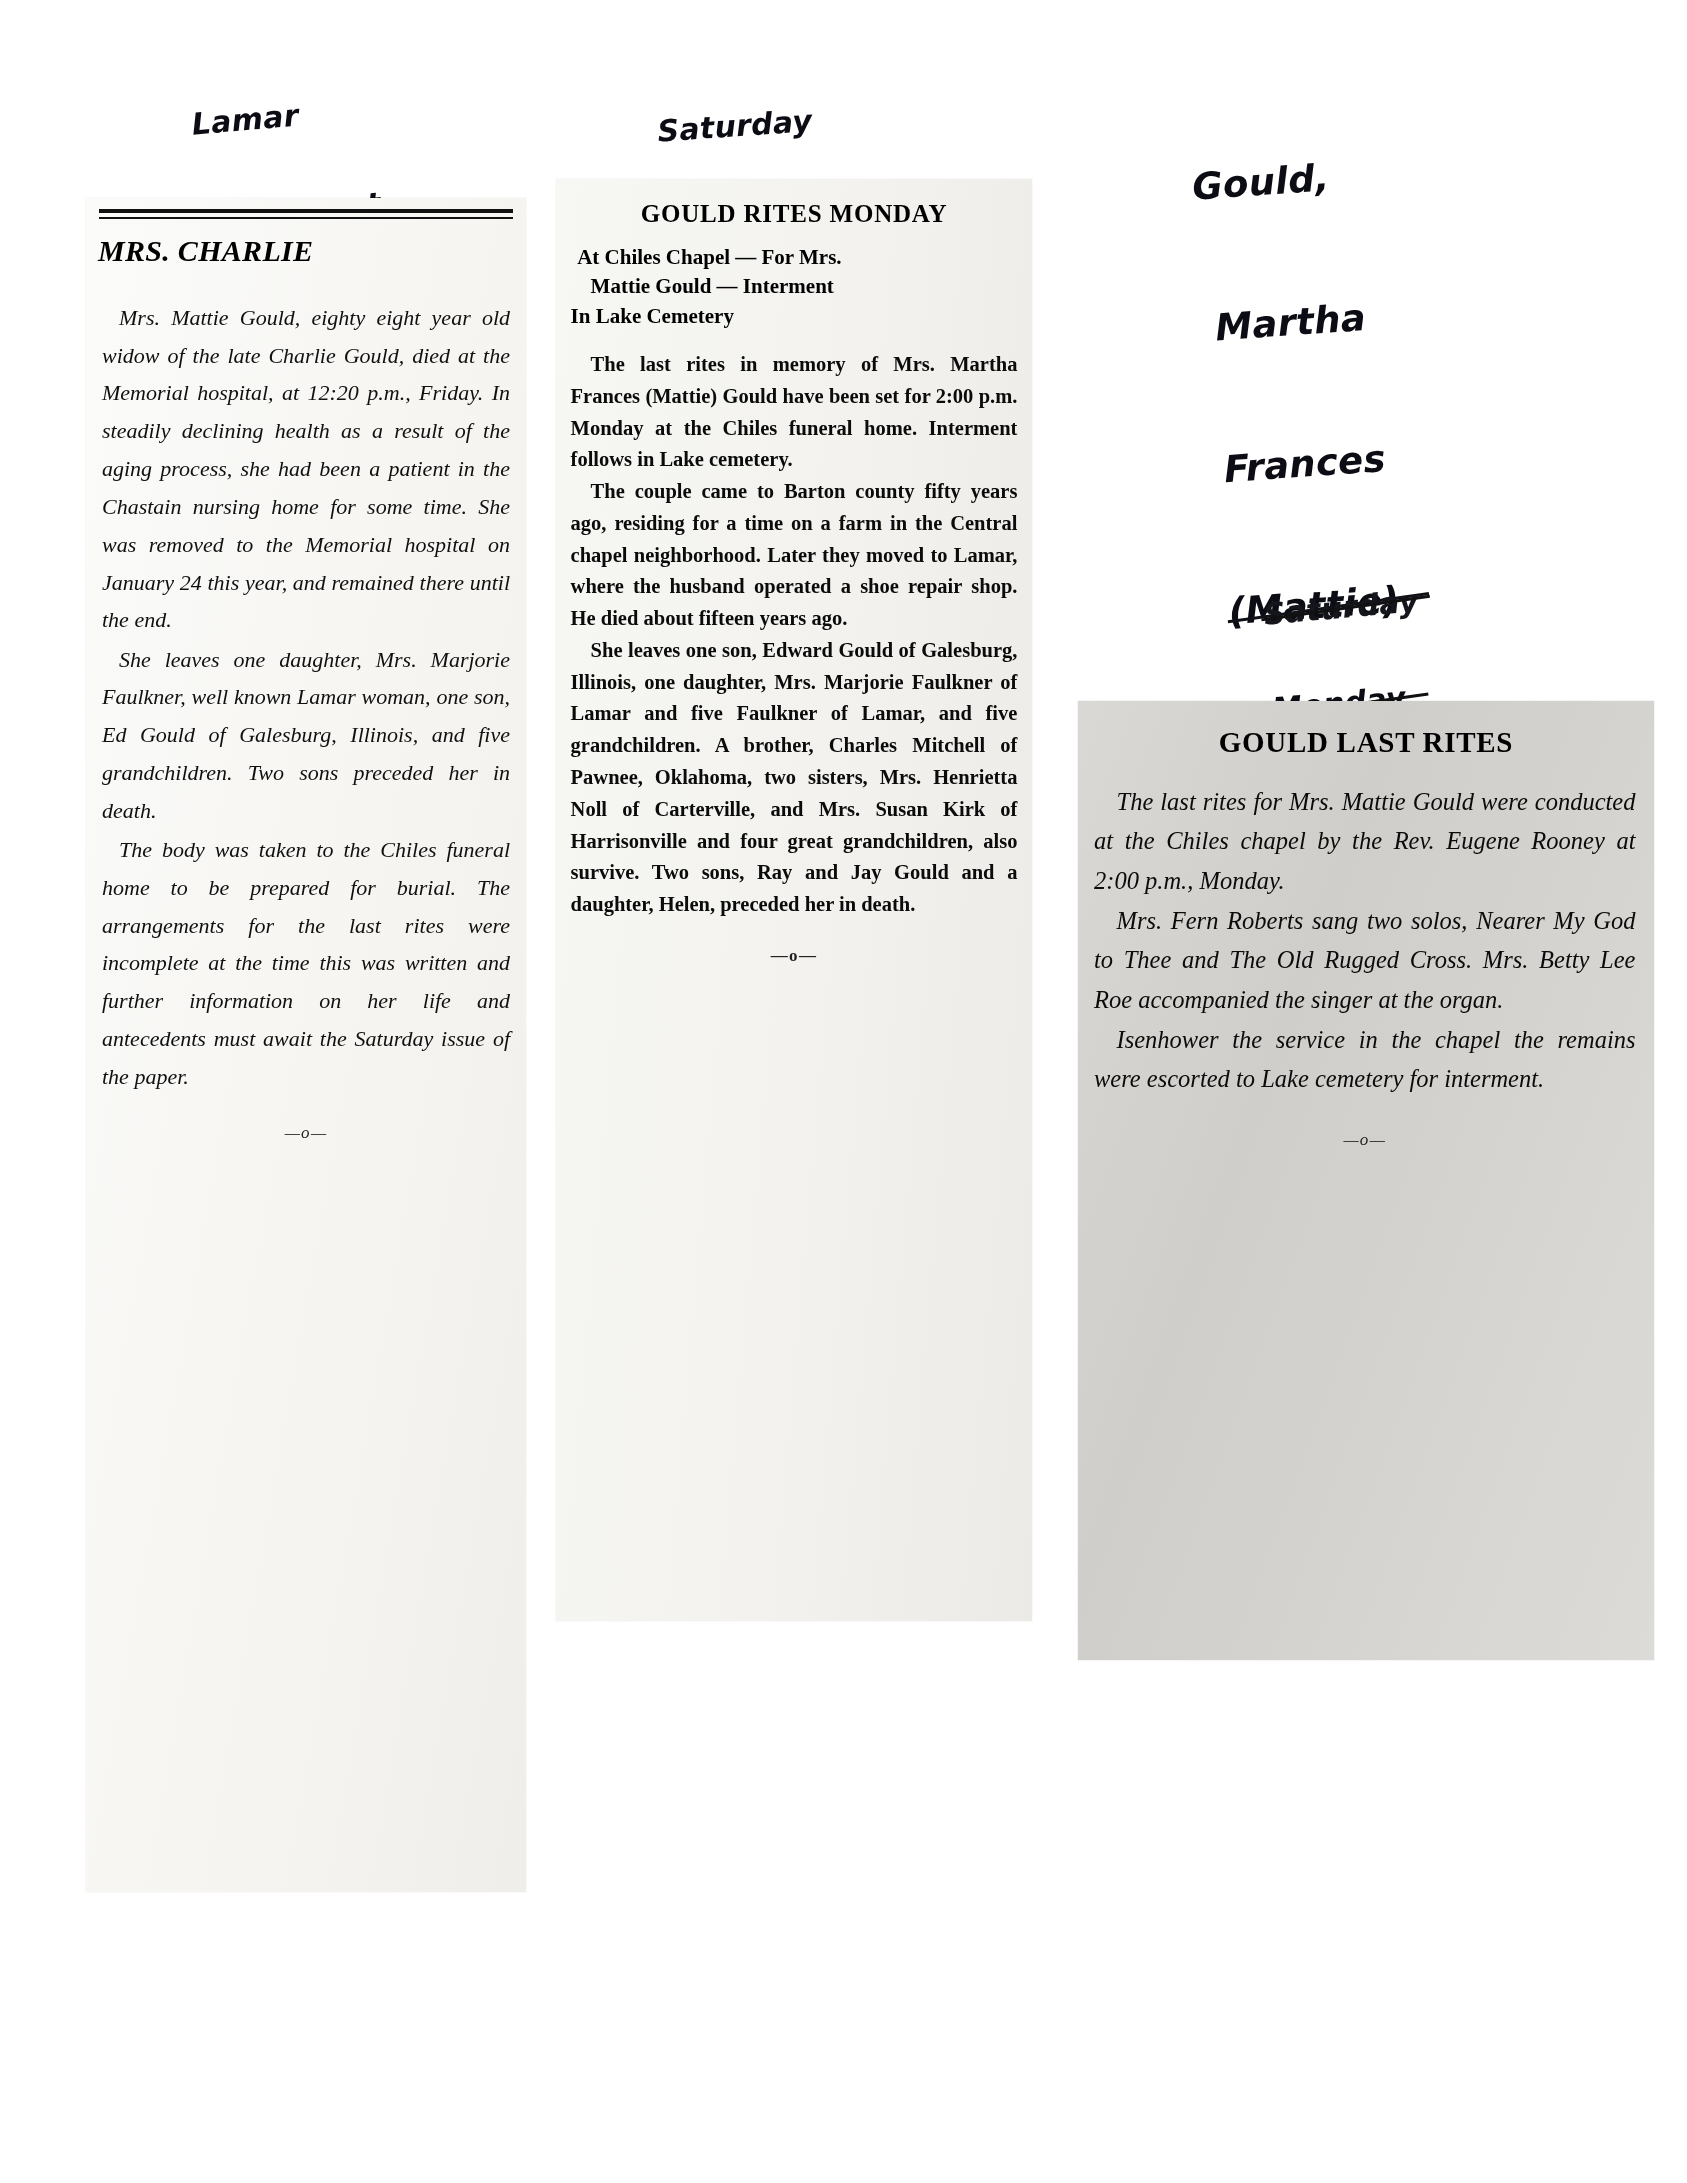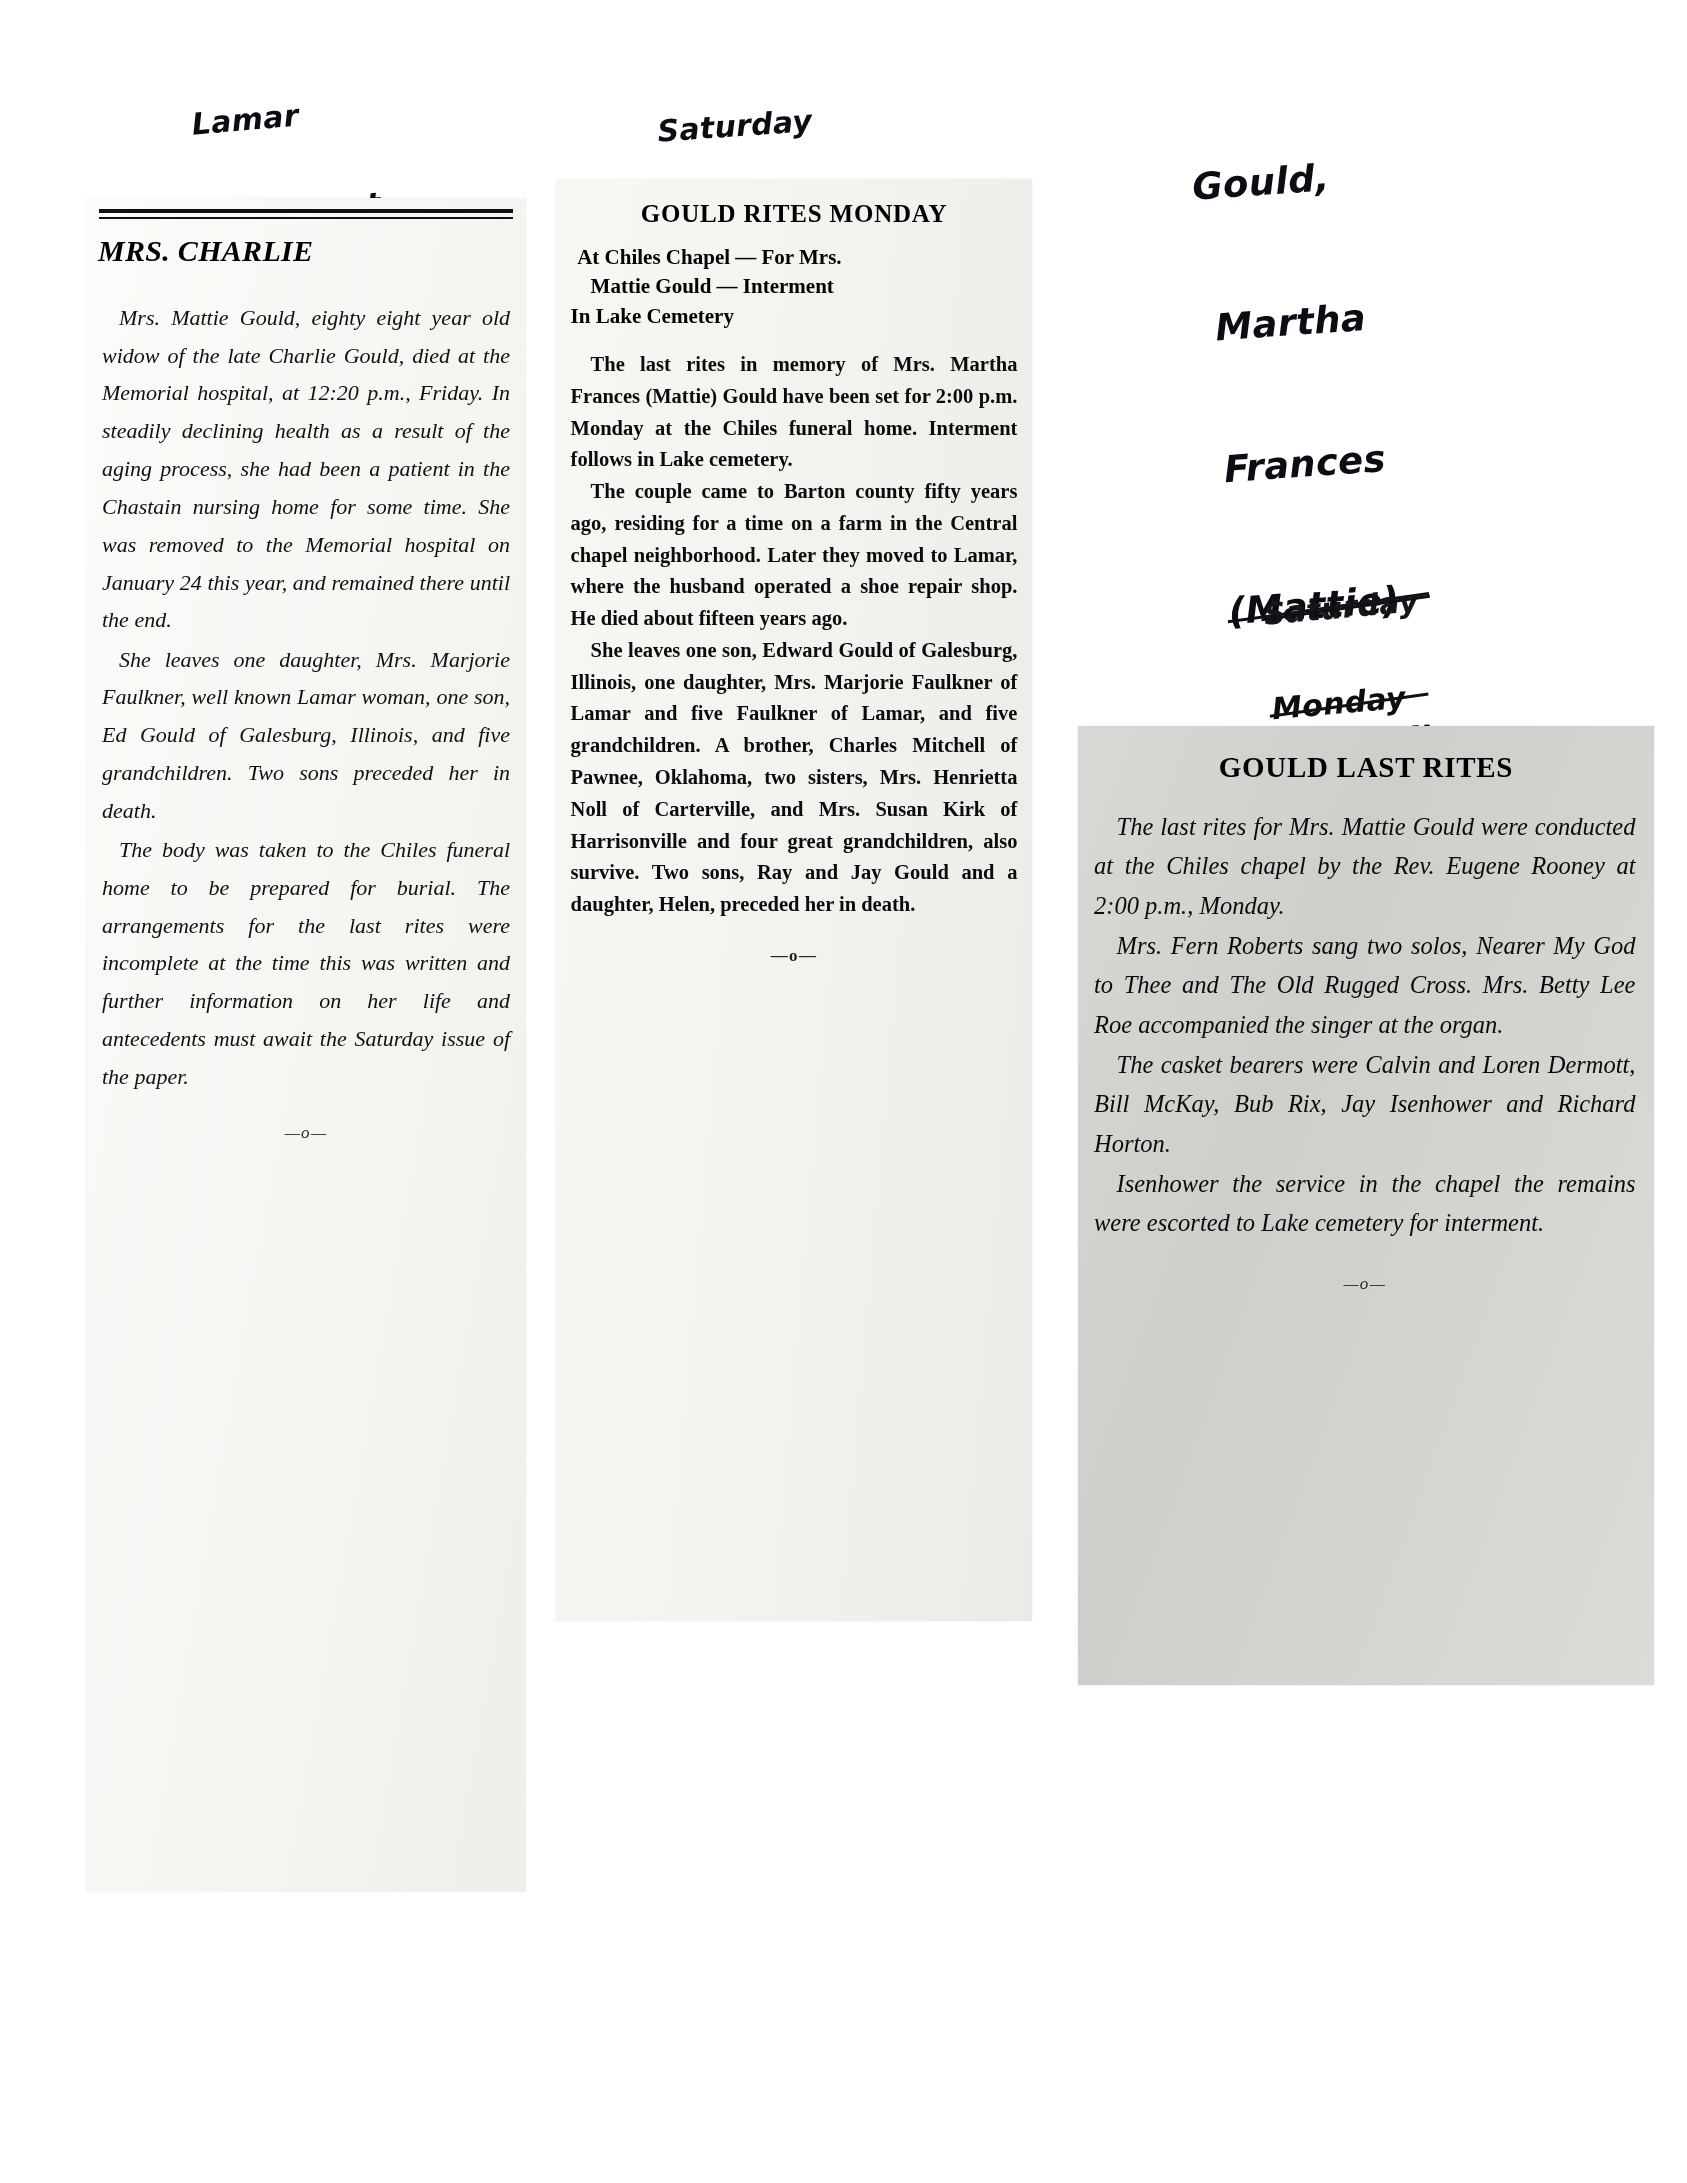--- a/index.html
+++ b/index.html
@@ -189,21 +189,21 @@
     text-align: center;
     margin-top: 22.5px;
     font-size: 17px;
     letter-spacing: 1.3px;
     color: #222;
   }
 
   
   #clip-right {
     left: 1078px;
-    top: 726px;
+    top: 701px;
     width: 576px;
     height: 959px;
     background: linear-gradient(110deg, #d9d8d4 0%, #cfcecb 35%, #dcdbd7 100%);
     box-shadow: 0 0 0 0.7px rgba(0,0,0,0.06);
   }
   #clip-right .headline {
     margin: 25px 0 0 0;
     text-align: center;
     font-weight: bold;
     font-size: 29px;
@@ -284,20 +284,19 @@
     <p>She leaves one son, Edward Gould of Galesburg, Illinois, one daughter, Mrs. Marjorie Faulkner of Lamar and five Faulkner of Lamar, and five grandchildren. A brother, Charles Mitchell of Pawnee, Oklahoma, two sisters, Mrs. Henrietta Noll of Carterville, and Mrs. Susan Kirk of Harrisonville and four great grandchildren, also survive. Two sons, Ray and Jay Gould and a daughter, Helen, preceded her in death.</p>
     <div class="enddash">—o—</div>
   </div>
 </div>
 
 <div class="clipping" id="clip-right">
   <div class="headline">GOULD LAST RITES</div>
   <div class="body">
     <p>The last rites for Mrs. Mattie Gould were conducted at the Chiles chapel by the Rev. Eugene Rooney at 2:00 p.m., Monday.</p>
     <p>Mrs. Fern Roberts sang two solos, Nearer My God to Thee and The Old Rugged Cross. Mrs. Betty Lee Roe accompanied the singer at the organ.</p>
-    <p>The casket bearers were Calvin and Loren Dermott, Bill McKay, Bub Rix, Jay Isenhower and Richard Horton.</p>
     <p>Isenhower the service in the chapel the remains were escorted to Lake cemetery for interment.</p>
     <div class="enddash">—o—</div>
   </div>
 </div>
 
 <h1 class="sr-only">Obituary clippings scrapbook page — Martha Frances (Mattie) Gould</h1>
 
 
 </body></html>

